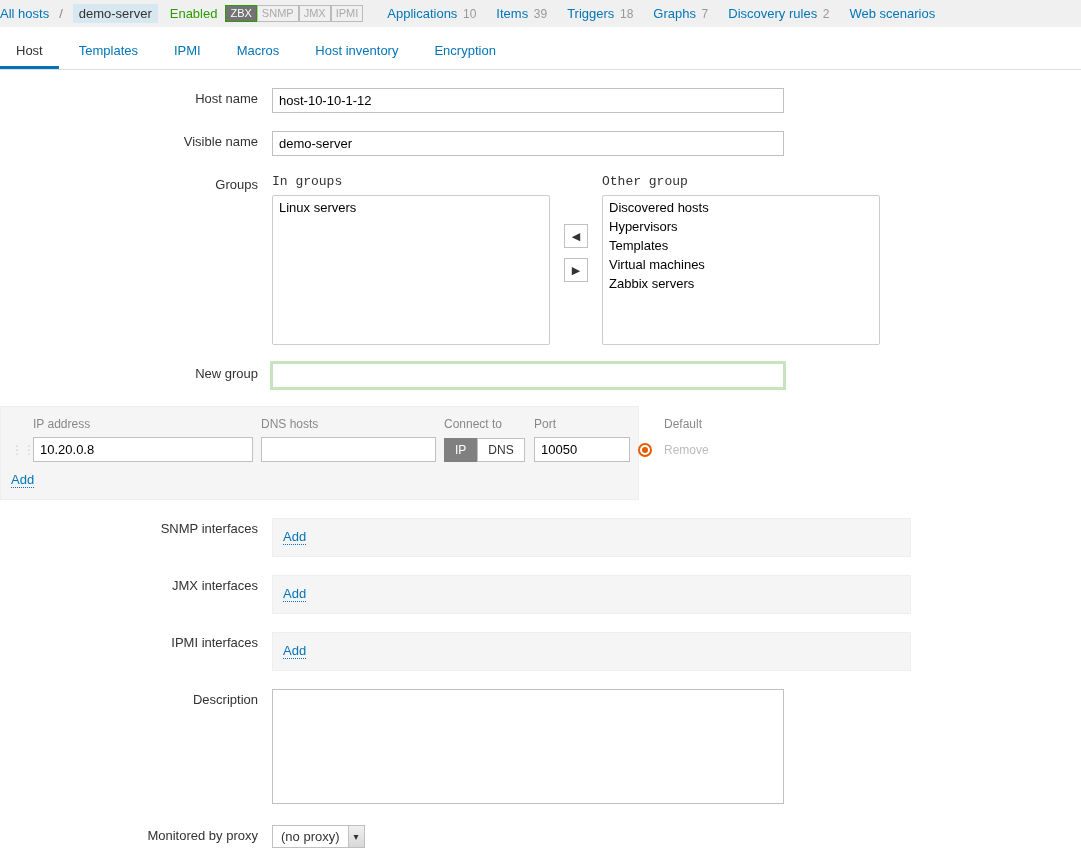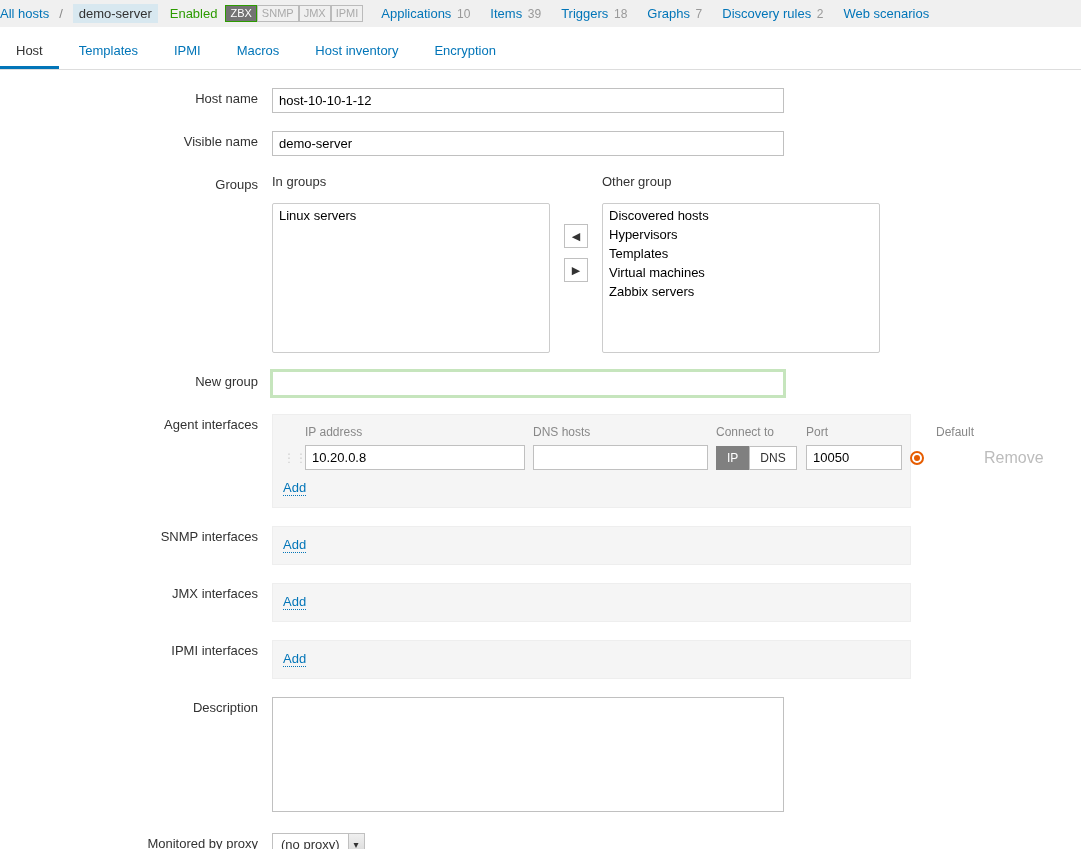--- a/index.html
+++ b/index.html
@@ -6,57 +6,57 @@
   html,body { margin:0; padding:0; font-family: Arial, Helvetica, sans-serif; font-size:13px; color:#323232; background:#fff; }
   a.link { color:#0275b8; text-decoration:none; }
   a.link.und { border-bottom:1px dotted #0275b8; cursor:pointer; }
   .topbar { background:#f0f0f0; padding:4px 6px 4px 0; display:flex; align-items:center; gap:6px; font-size:13px; }
   .crumb-sep { color:#888; margin:0 4px; }
   .crumb-current { background:#d8e8f0; padding:2px 6px; }
   .status-enabled { color:#2c9b00; margin-left:6px; }
   .tag { display:inline-block; font-size:11px; padding:1px 4px; border:1px solid #bbb; color:#aaa; line-height:13px; }
   .tag.active { background:#737373; color:#fff; border-color:#2c9b00; }
   .count { color:#999; font-size:12px; margin-left:2px; }
-  .topnav { display:flex; gap:20px; margin-left:12px; }
+  .topnav { display:flex; gap:20px; margin-left:18px; }
   .topnav .item { color:#0275b8; cursor:pointer; }
 
   .subtabs { display:flex; gap:4px; border-bottom:1px solid #ddd; padding:10px 0 0 0; }
   .subtabs .tab { color:#0275b8; padding:6px 16px 8px; cursor:pointer; border-bottom:3px solid transparent; }
   .subtabs .tab.active { color:#333; border-bottom:3px solid #0275b8; background:#fff; }
   .subtabs .tab.active::before { content:""; }
 
   .form { padding-top:18px; }
   .row { display:flex; align-items:flex-start; margin-bottom:18px; }
   .lbl { width:272px; text-align:right; padding-right:14px; padding-top:3px; }
   .field { flex:1; }
 
   input.text, textarea.text {
     width:512px; padding:4px 6px; border:1px solid #c0c0c0; font-size:13px; font-family:inherit;
   }
   input.text.newgroup { border:1px solid #c0c0c0; outline:3px solid #c6e5bd; outline-offset:-1px; }
   textarea.text { height:115px; resize:none; }
 
   .groups-wrap { display:flex; gap:14px; align-items:flex-start; }
-  .groups-col .collabel { margin-bottom:14px; }
+  .groups-col .collabel { margin-bottom:6px;font-family:Liberation Mono, monospace; }
   select.multi { width:278px; height:150px; border:1px solid #ccc; padding:2px; font-family:inherit; font-size:13px; }
   select.multi option { padding:2px 4px; }
   .movecol { display:flex; flex-direction:column; gap:10px; justify-content:center; margin-top:50px; }
   .movebtn { width:24px; height:24px; border:1px solid #c0c0c0; background:#fff; display:flex; align-items:center; justify-content:center; cursor:pointer; font-size:11px; color:#333; }
 
   .iface-box { background:#f5f5f5; border:1px solid #eee; padding:10px 10px 12px 10px; width:639px; }
   .iface-headrow { display:grid; grid-template-columns:14px 220px 175px 82px 96px 18px 60px; gap:8px; color:#888; font-size:12px; margin-bottom:6px; }
   .iface-row    { display:grid; grid-template-columns:14px 220px 175px 82px 96px 18px 60px; gap:8px; align-items:center; }
   .iface-row input.ip, .iface-row input.dns, .iface-row input.port { width:100%; padding:4px 6px; border:1px solid #c0c0c0; font-size:13px; }
   .handle { color:#cfcfcf; cursor:grab; font-size:12px; line-height:12px; }
   .seg { display:flex; }
   .segbtn { padding:4px 10px; border:1px solid #c0c0c0; background:#fff; cursor:pointer; font-size:12px; }
   .segbtn.active { background:#808080; color:#fff; border-color:#808080; }
   .radio { width:14px; height:14px; border:2px solid #e65c00; border-radius:50%; display:inline-block; position:relative; }
   .radio.on::after { content:""; position:absolute; inset:2px; background:#e65c00; border-radius:50%; }
-  .remove { color:#bcbcbc; font-size:16px;margin-left:48px; }
+  .remove { color:#bcbcbc; font-size:12px; }
 
   .selectwrap { display:inline-flex; border:1px solid #c0c0c0; }
   .selectval { padding:3px 8px; }
   .selectarr { width:16px; background:linear-gradient(#f0f0f0,#d8d8d8); border-left:1px solid #c0c0c0; display:flex; align-items:center; justify-content:center; font-size:10px; }
 </style>
 </head>
 <body>
 
 <div class="topbar">
   <a class="link">All hosts</a>
@@ -144,21 +144,20 @@
       </div>
     </div>
   </div>
 
   <div class="row">
     <div class="lbl">New group</div>
     <div class="field"><input class="text newgroup" value="" style=""></div>
   </div>
 
   <div class="row">
-    <div class="lbl">Agent interfaces</div>
     <div class="field">
       <div class="iface-box">
         <div class="iface-headrow">
           <span></span>
           <span>IP address</span>
           <span>DNS hosts</span>
           <span>Connect to</span>
           <span>Port</span>
           <span></span>
           <span>Default</span>

